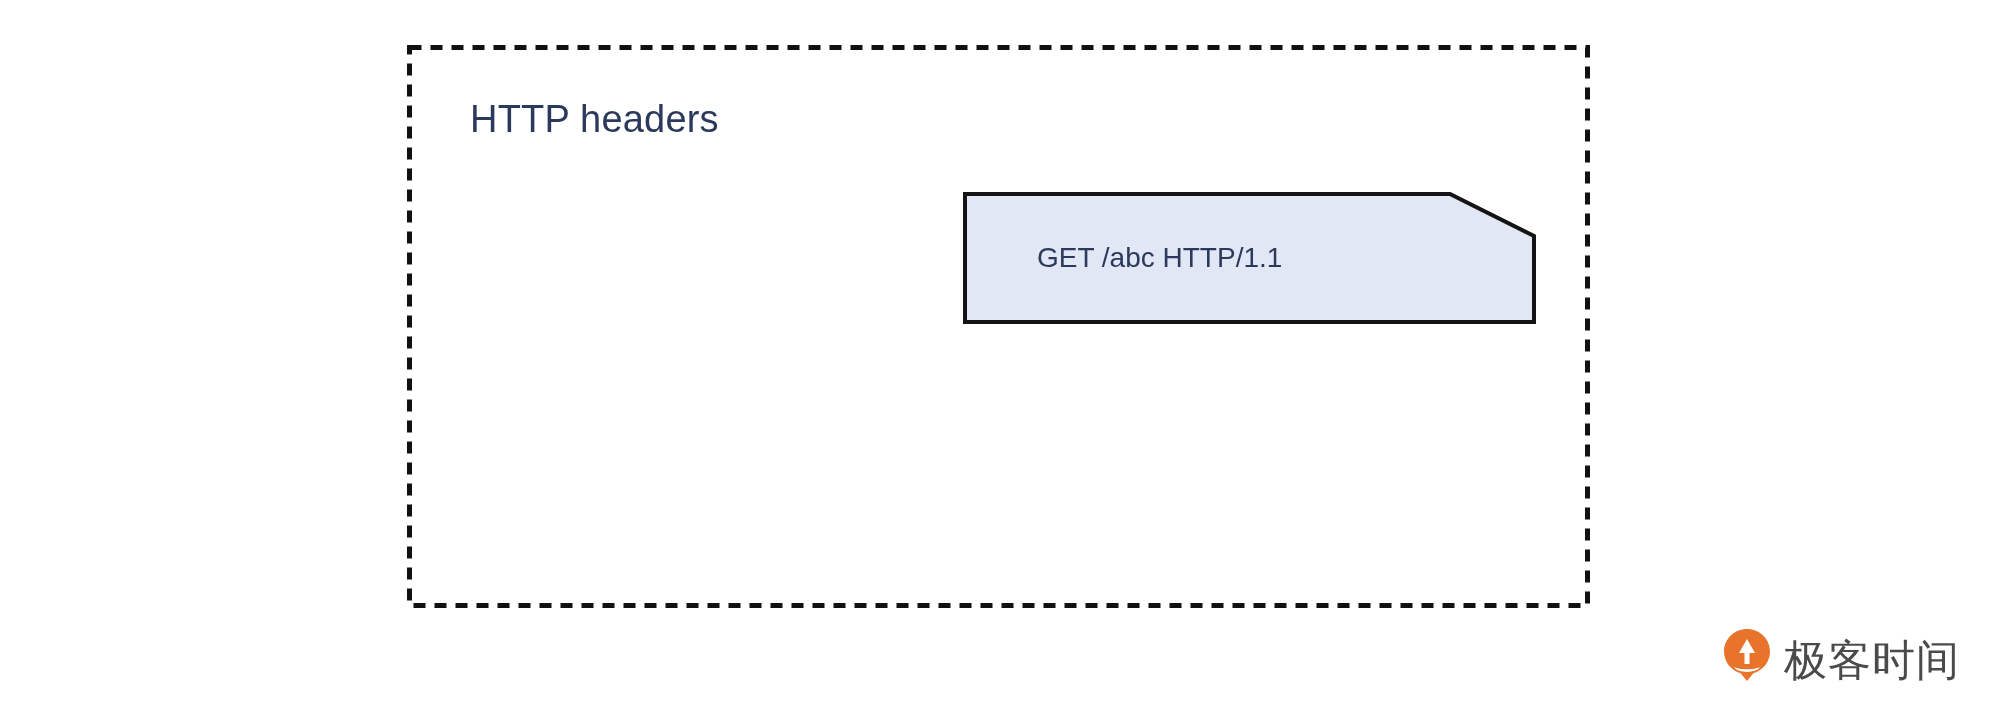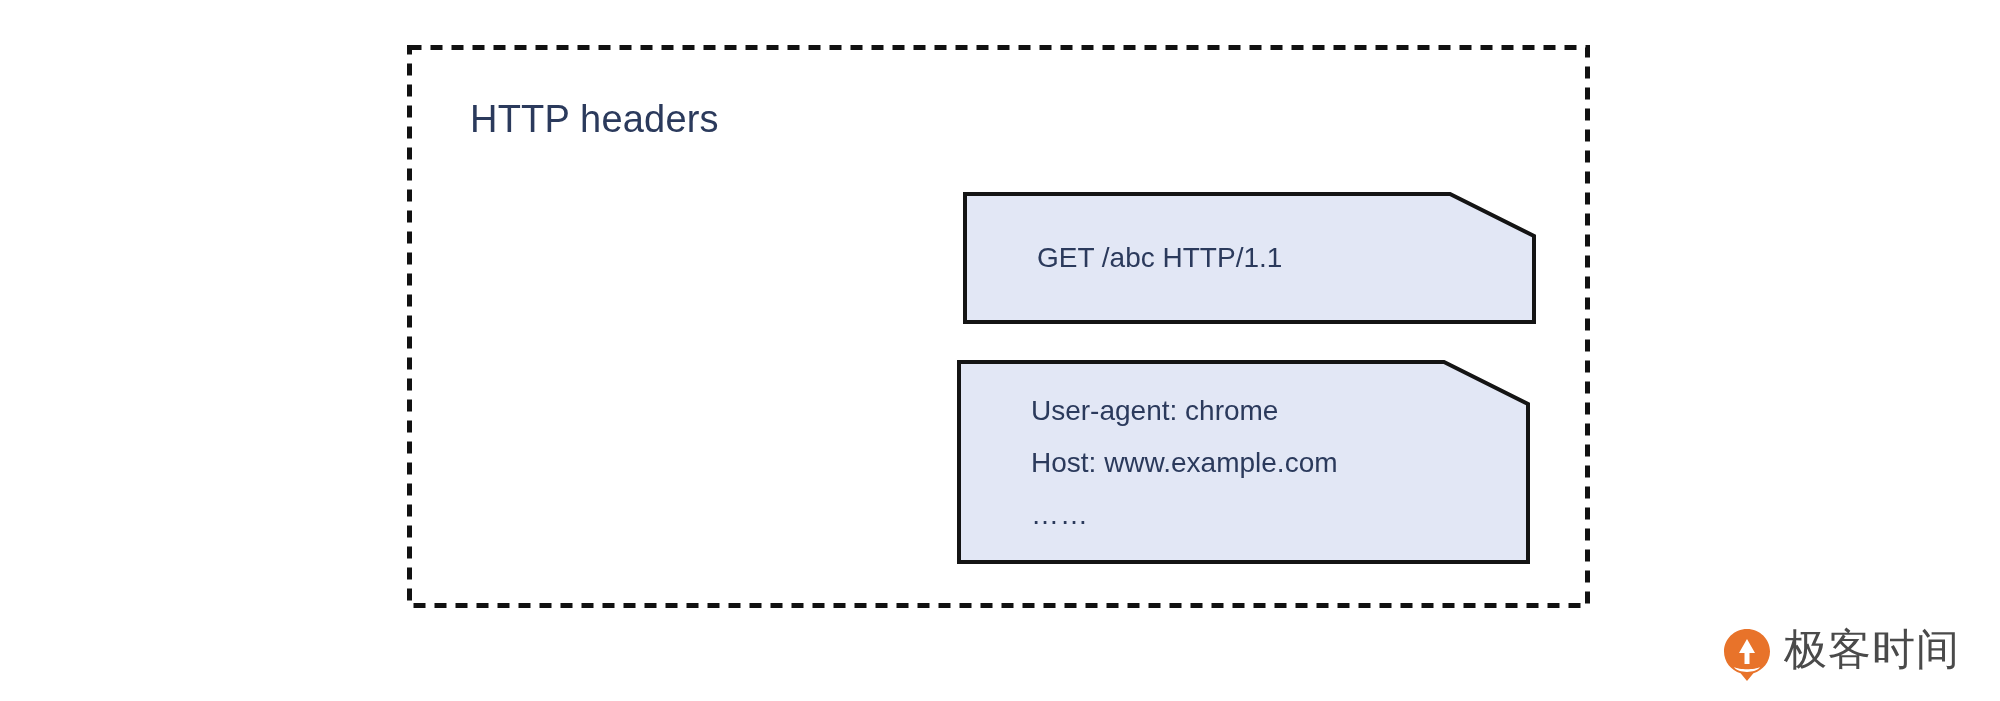--- a/index.html
+++ b/index.html
@@ -102,21 +102,21 @@
   .note-line.ellipsis {
     letter-spacing: 1px;
   }
 
   
   .watermark {
     position: absolute;
     left: 1722px;
     top: 628px;
     display: flex;
-    align-items: flex-start;
+    align-items: flex-end;
     gap: 12px;
   }
   .watermark-mark {
     width: 50px;
     height: 54px;
     flex: 0 0 auto;
   }
   .watermark-text {
     font-size: 43px;
     line-height: 1;
@@ -141,30 +141,20 @@
 
   <div class="note" id="note-request">
     <svg viewBox="0 0 573 132" preserveAspectRatio="none">
       <path d="M 2,2 L 487,2 L 571,44 L 571,130 L 2,130 Z" fill="#e2e7f5" stroke="#141414" stroke-width="4" stroke-linejoin="miter"></path>
     </svg>
     <div class="note-text">
       <span class="note-line">GET /abc HTTP/1.1</span>
     </div>
   </div>
 
-  <div class="note" id="note-headers">
-    <svg viewBox="0 0 573 204" preserveAspectRatio="none">
-      <path d="M 2,2 L 487,2 L 571,44 L 571,202 L 2,202 Z" fill="#e2e7f5" stroke="#141414" stroke-width="4" stroke-linejoin="miter"></path>
-    </svg>
-    <div class="note-text">
-      <span class="note-line">User-agent: chrome</span>
-      <span class="note-line">Host: www.example.com</span>
-      <span class="note-line ellipsis">……</span>
-    </div>
-  </div>
 
   <div class="watermark">
     <svg class="watermark-mark" viewBox="0 0 50 54">
       <path d="M25,1 C12.3,1 2,11.1 2,23.5 C2,33.8 9,42.5 18.6,45.2
                L25,53 L31.4,45.2 C41,42.5 48,33.8 48,23.5 C48,11.1 37.7,1 25,1 Z" fill="#e8732a"></path>
       <path d="M25,11 L33,25 L27.5,25 L27.5,36 L22.5,36 L22.5,25 L17,25 Z" fill="#ffffff"></path>
       <path d="M12,39 C16,45.5 34,45.5 38,39 C33,42 17,42 12,39 Z" fill="#ffffff"></path>
     </svg>
     <div class="watermark-text">极客时间</div>
   </div>

